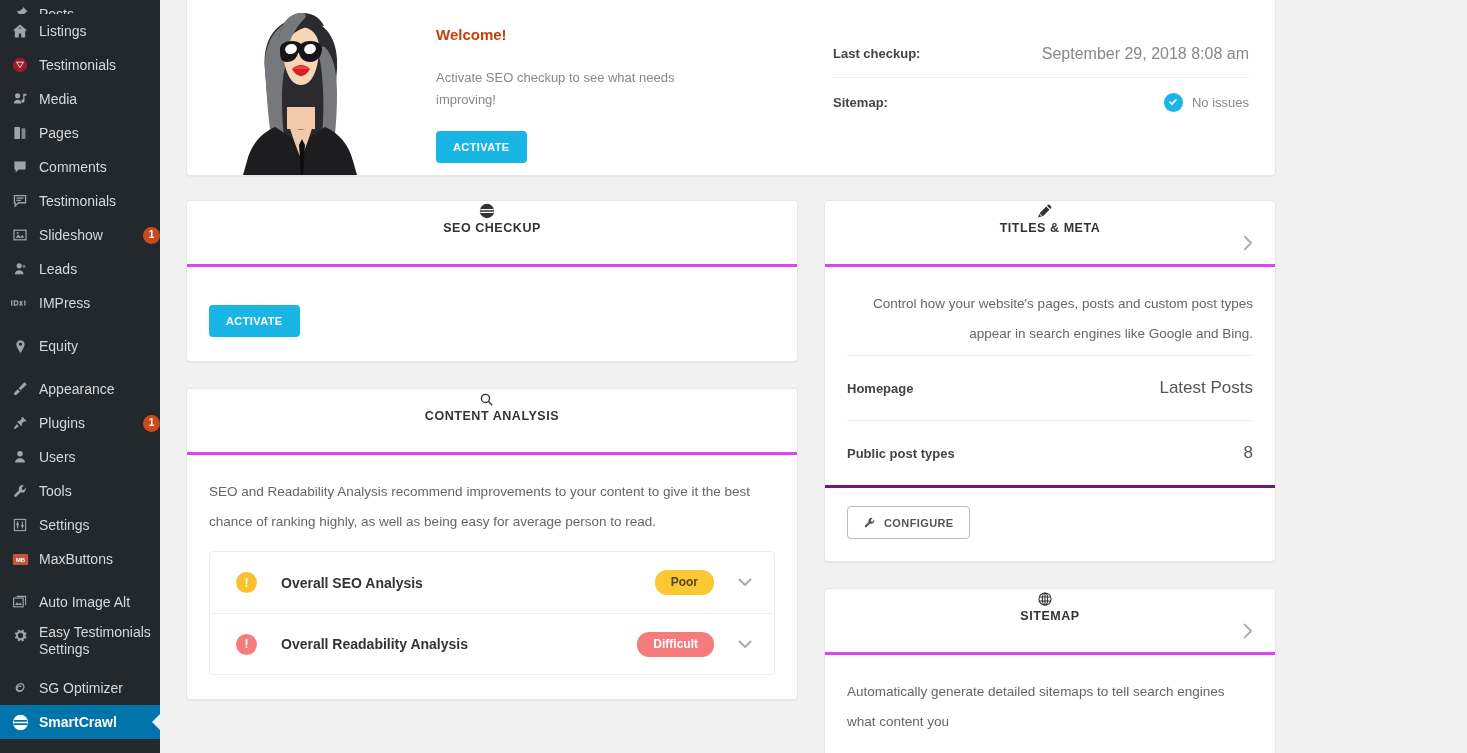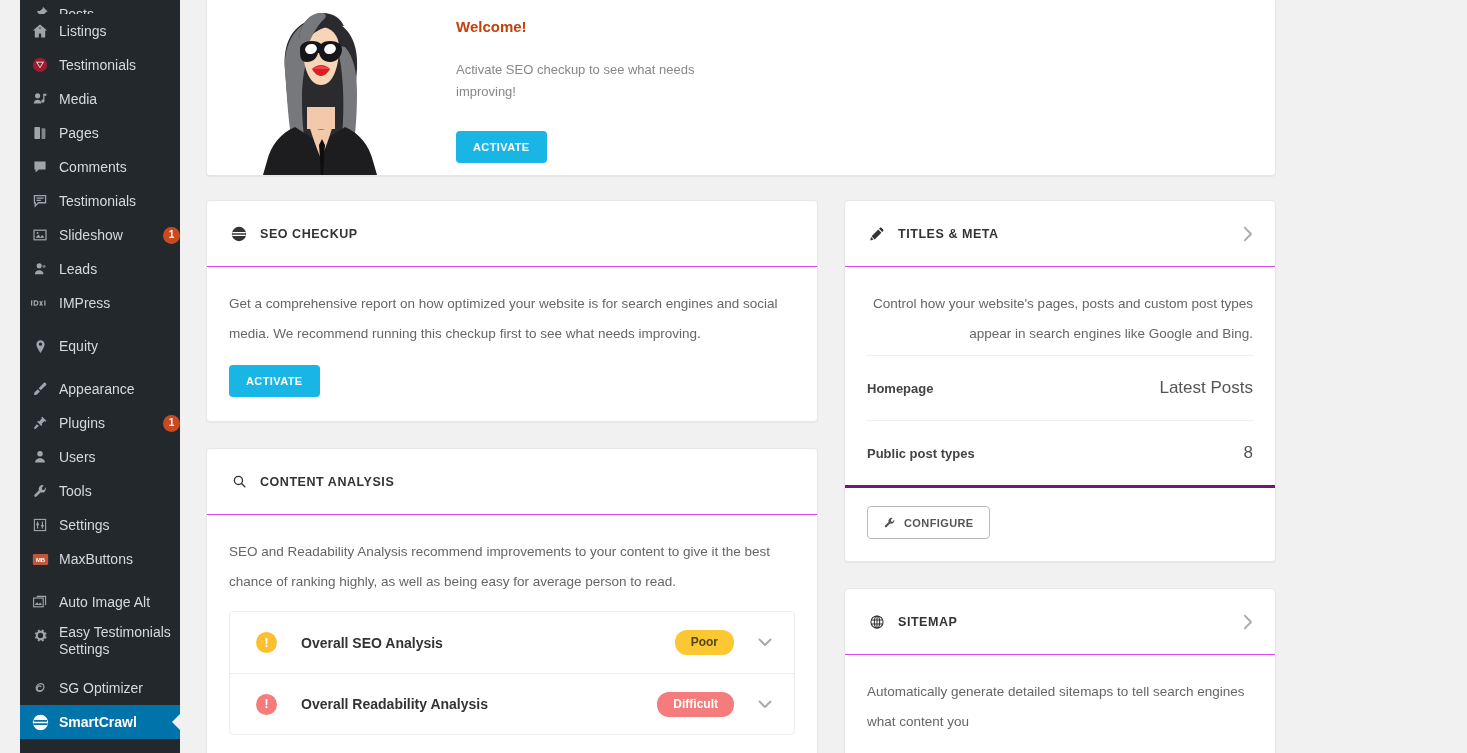--- a/index.html
+++ b/index.html
@@ -2,21 +2,21 @@
 <html><head>
 <meta charset="utf-8">
 <style>
   * { box-sizing: border-box; margin: 0; padding: 0; }
   html, body {
     width: 1467px; height: 753px;
     overflow: hidden;
     background: #f1f1f1;
     font-family: "Liberation Sans", sans-serif;
   }
-  #app { position: relative; width: 1302px; height: 753px; display: flex; padding-left: 20px; }
+  #app { position: relative; width: 1302px; height: 753px; display: flex; }
 
   
   #sidebar {
     width: 160px; height: 753px;
     background: #23282d;
     flex: 0 0 160px;
     position: relative;
     overflow: hidden;
   }
   .nav-item {
@@ -98,21 +98,21 @@
   #welcome-left {
     width: 620px;
     display: flex;
     align-items: flex-end;
     padding-left: 26px;
     position: relative;
   }
   #avatar-wrap { width: 175px; flex: 0 0 175px; height: 176px; position: relative; }
   #welcome-text { padding-bottom: 12px; padding-left: 48px; }
   #welcome-title { font-size: 15px; font-weight: bold; color: #c2410c; margin-bottom: 24px; }
-  #welcome-desc { font-size: 13px; color: #888; line-height: 22px; max-width: 250px; margin-bottom: 28px; }
+  #welcome-desc { font-size: 13px; color: #888; line-height: 22px; max-width: 250px; margin-bottom: 20px; }
   .btn-blue {
     display: inline-block;
     background: #19b5e5;
     color: #fff;
     font-size: 11px;
     font-weight: bold;
     letter-spacing: .4px;
     padding: 10px 17px;
     border: 0;
     border-radius: 4px;
@@ -141,21 +141,22 @@
 
   
   #cols { display: flex; gap: 26px; }
   #col-left { width: 612px; flex: 0 0 612px; }
   #col-right { flex: 1 1 auto; }
 
   .card-head {
     display: flex; align-items: center;
     height: 66px;
     padding: 0 22px;
-    border-bottom: 1px solid #d946ef;
+    border-bottom: 3px solid #d946ef;
+    flex-direction: column;
   }
   .card-head .hico { width: 20px; flex: 0 0 20px; margin-right: 11px; display:flex; align-items:center; justify-content:center; color:#333; }
   .card-title {
     font-size: 12.5px; font-weight: bold; letter-spacing: .55px; color: #333;
   }
   .chev-right { margin-left: auto; color: #aaa; font-size: 19px; line-height: 1; cursor: pointer; }
   .card-body { padding: 22px 22px 24px 22px; }
   .card-p { font-size: 13.5px; color: #666; line-height: 30px; }
 
   .divider { height: 1px; background: #eee; }
@@ -472,38 +473,54 @@
             <path d="M79 70c3-3 6-4 9-4s6 1 9 4c-3 5-6 7-9 7s-6-2-9-7z" fill="#d81f26"></path>
             <path d="M79 70h18c-3-2-6-3-9-3s-6 1-9 3z" fill="#f0434a"></path>
           </svg>
         </div>
         <div id="welcome-text">
           <div id="welcome-title">Welcome!</div>
           <div id="welcome-desc">Activate SEO checkup to see what needs improving!</div>
           <button class="btn-blue">ACTIVATE</button>
         </div>
       </div>
+      <div id="welcome-right">
+        <div class="kv-row bordered">
+          <span class="kv-key">Last checkup:</span>
+          <span class="kv-val">September 29, 2018 8:08 am</span>
+        </div>
+        <div class="kv-row">
+          <span class="kv-key">Sitemap:</span>
+          <span class="status-ok">
+            <span class="check-circle">
+              <svg width="10" height="10" viewBox="0 0 12 12" fill="none" stroke="#fff" stroke-width="1.9" stroke-linecap="round" stroke-linejoin="round">
+                  <path d="M2.5 6.2l2.3 2.3 4.7-5"></path>
+                </svg>
+            </span>
+            <span class="kv-val small">No issues</span>
+          </span>
+        </div>
+      </div>
     </section>
 
     <div id="cols">
 
       <div id="col-left">
 
         <section class="card" style="margin-bottom:26px;">
           <div class="card-head">
             <span class="hico">
               <svg width="16" height="16" viewBox="0 0 20 20">
                   <circle cx="10" cy="10" r="9" fill="#333"></circle>
                   <path d="M1.6 7.4h16.8v1.6H1.6zM1.6 11.0h16.8v1.6H1.6z" fill="#fff"></path>
                 </svg>
             </span>
             <span class="card-title">SEO CHECKUP</span>
           </div>
           <div class="card-body">
-            <p class="card-p">Get a comprehensive report on how optimized your website is for search engines and social media. We recommend running this checkup first to see what needs improving.</p>
             <button class="btn-blue" style="margin-top:16px;">ACTIVATE</button>
           </div>
         </section>
 
         <section class="card">
           <div class="card-head">
             <span class="hico">
               <svg width="15" height="15" viewBox="0 0 20 20" fill="none" stroke="#333" stroke-width="1.8">
                   <circle cx="8.6" cy="8.6" r="5.4"></circle>
                   <path d="M12.7 12.7l4.4 4.4" stroke-linecap="round"></path>

